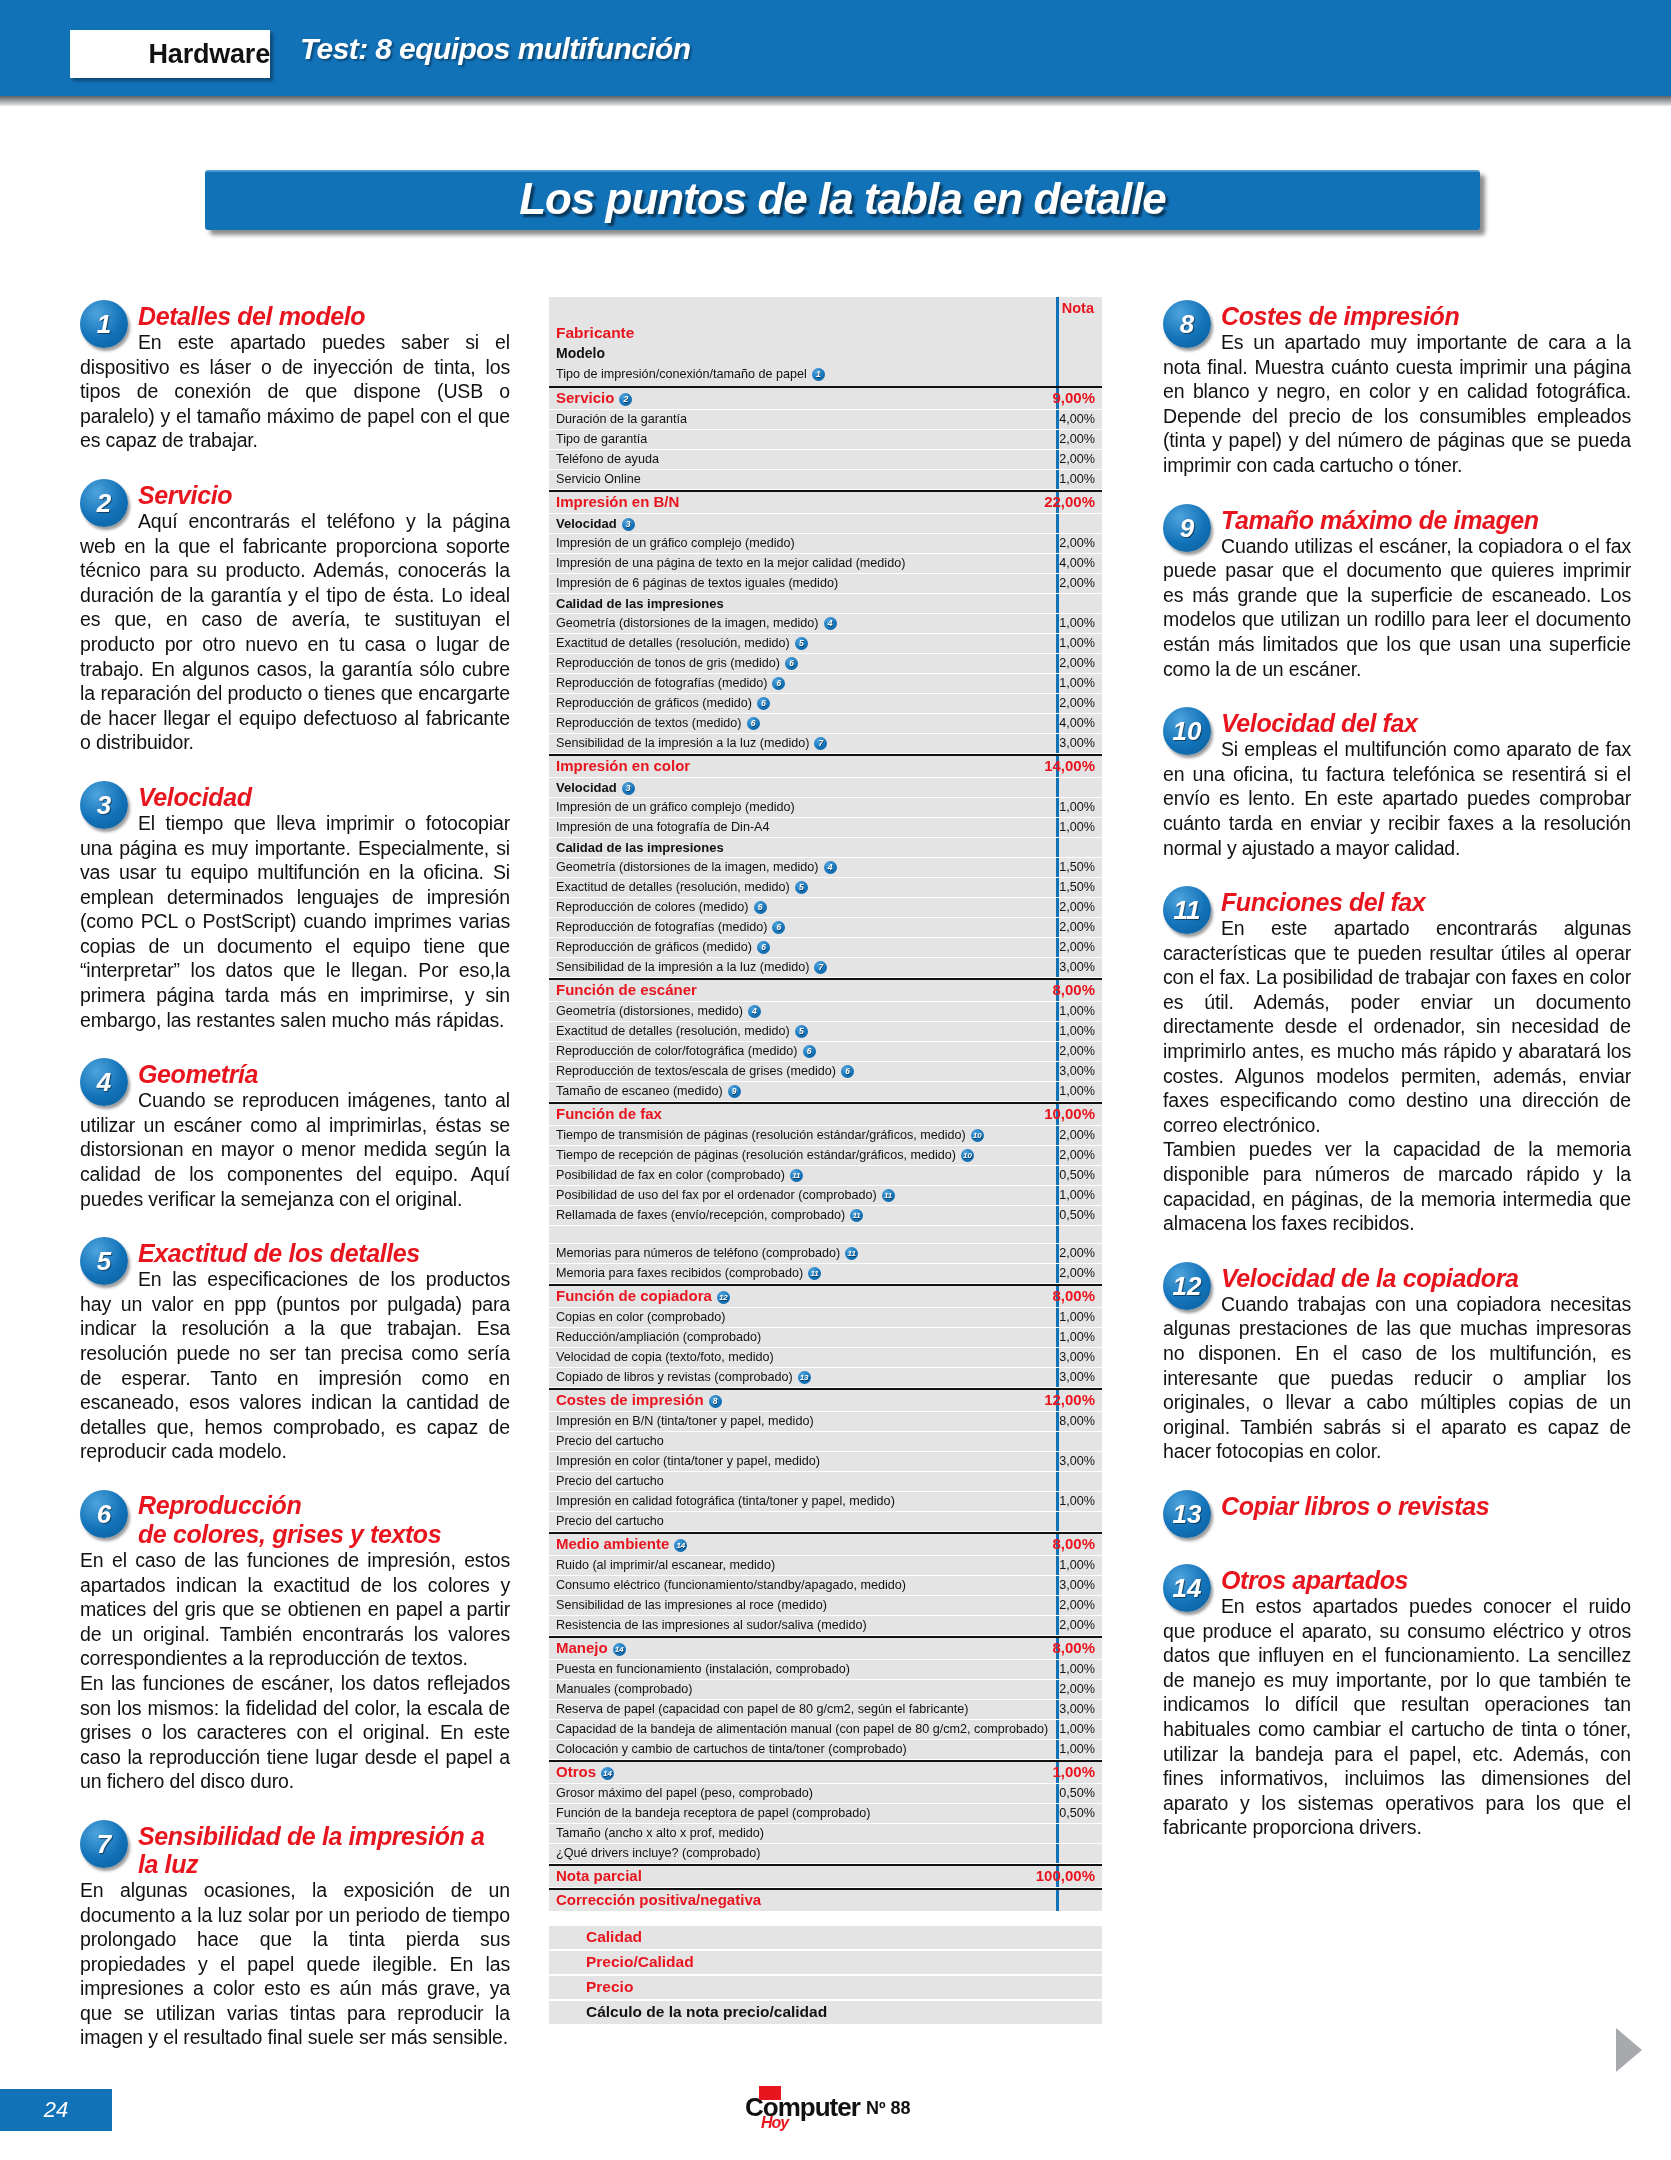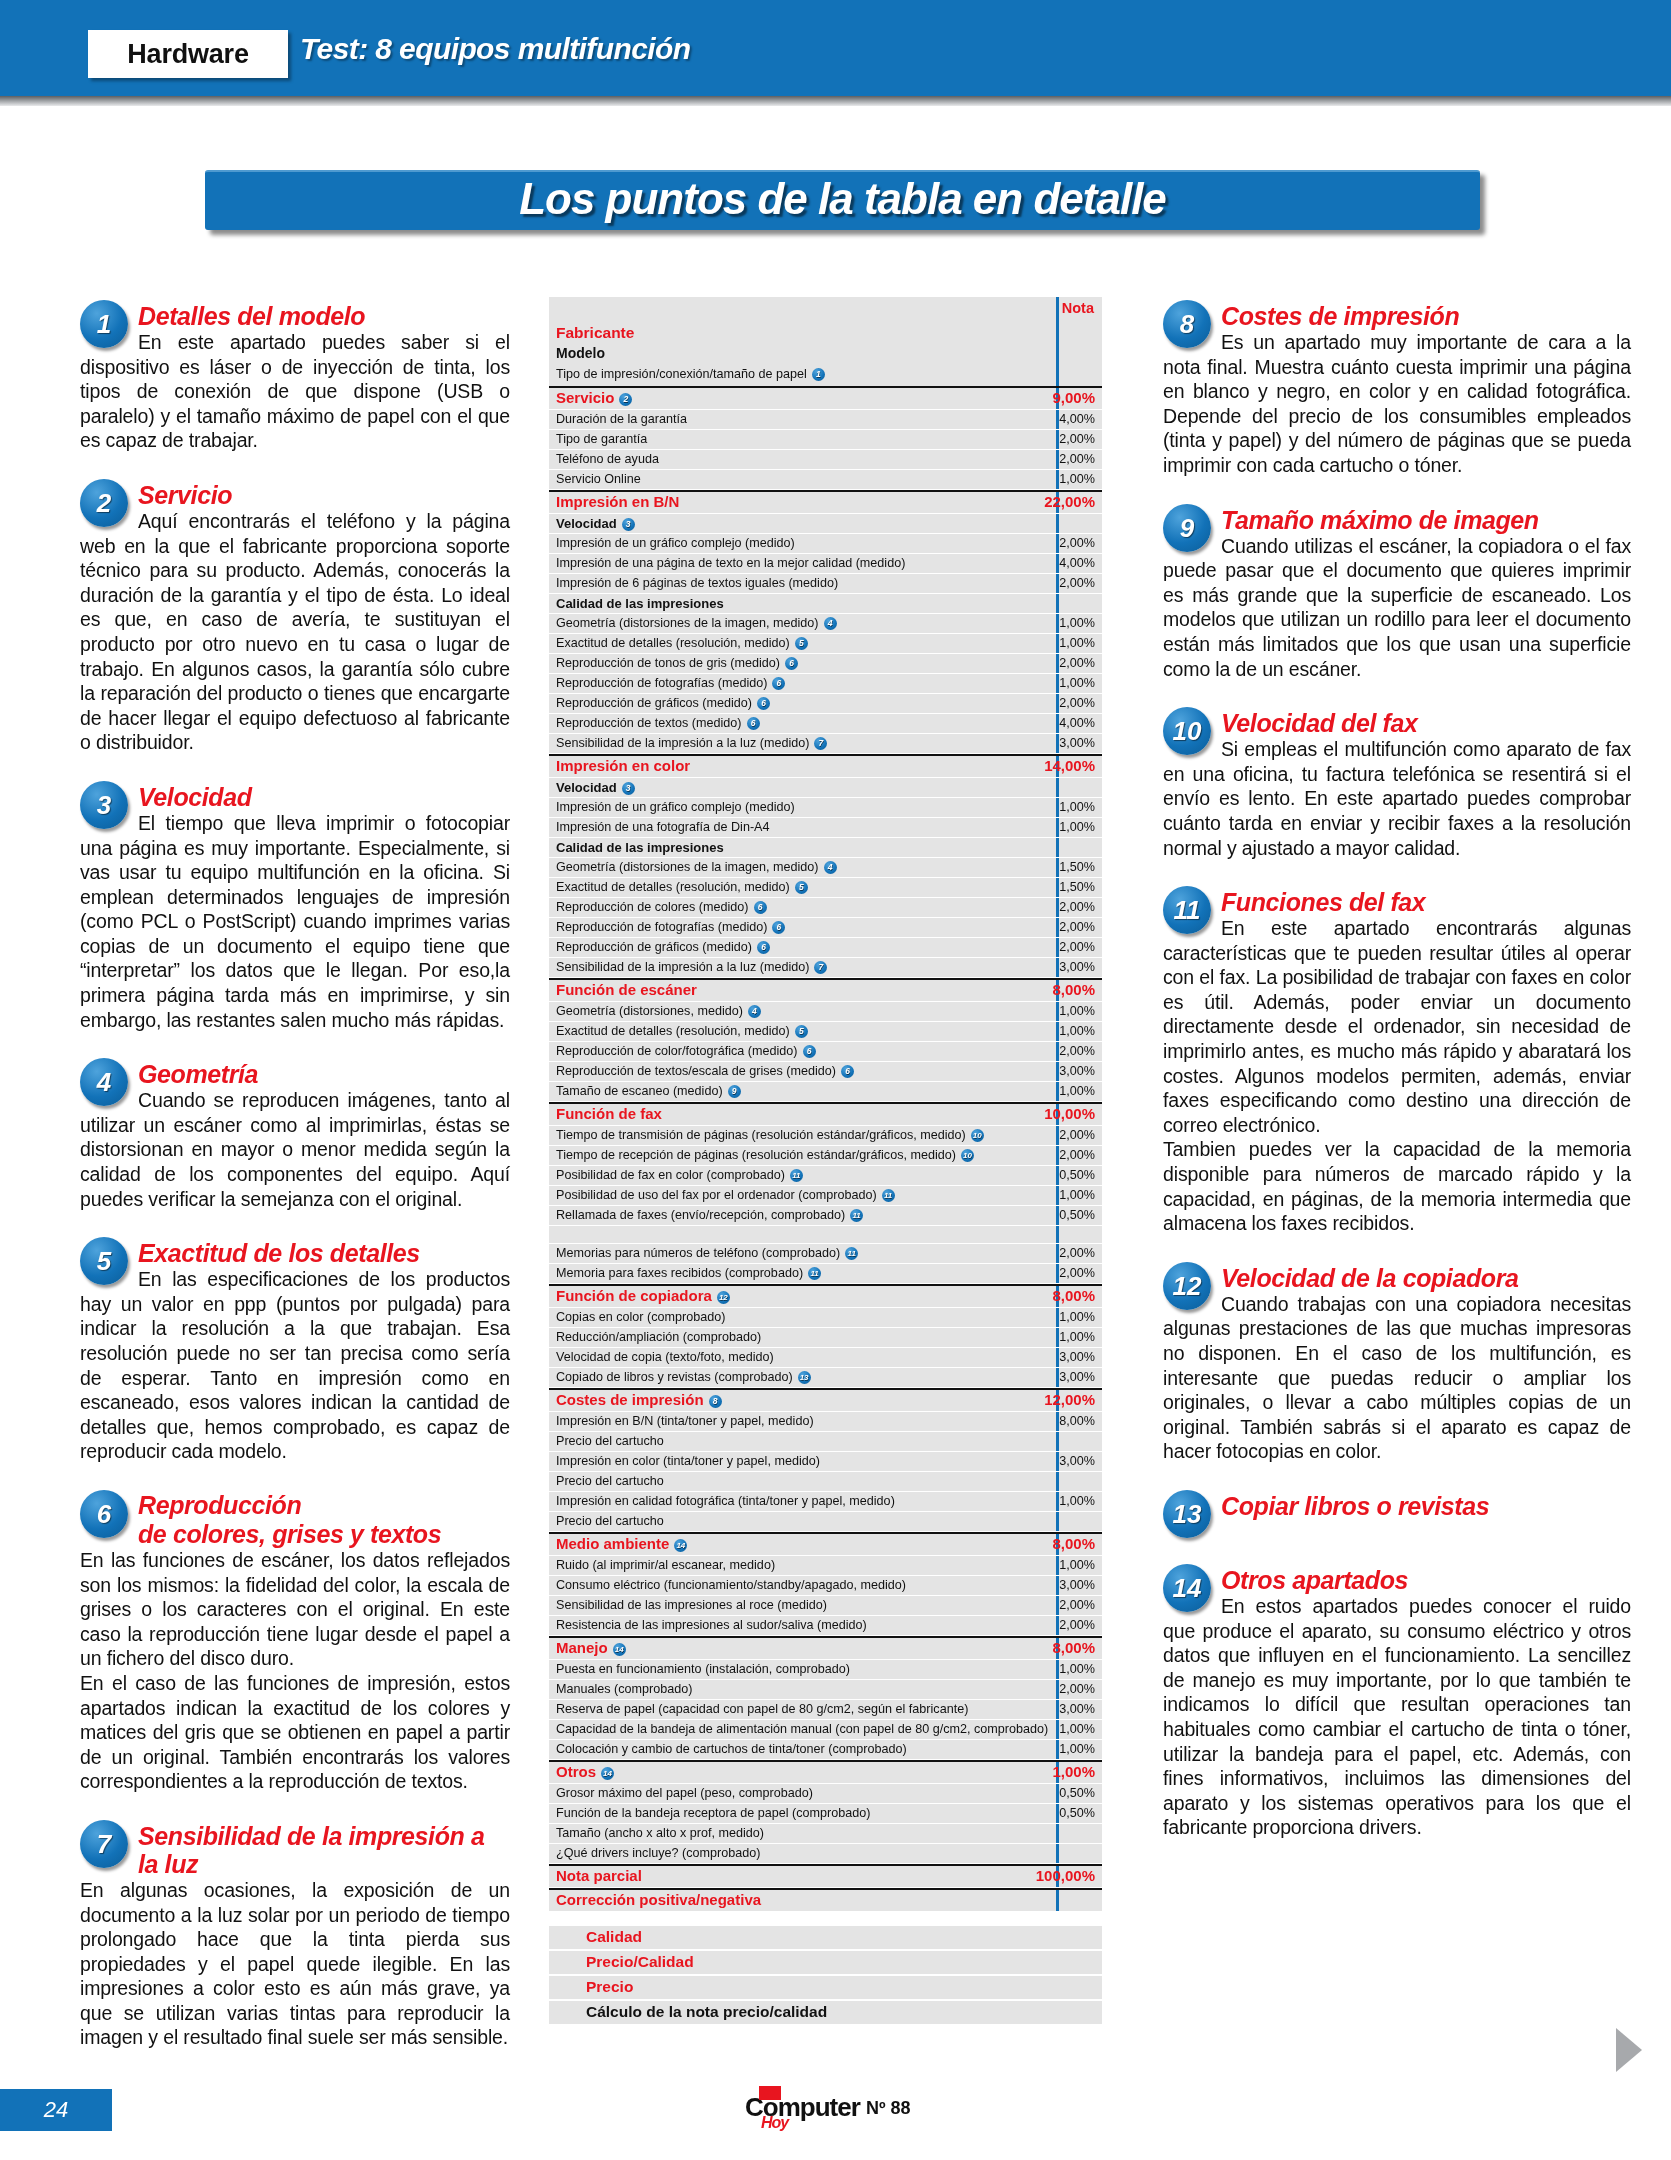--- a/index.html
+++ b/index.html
@@ -18,21 +18,21 @@
     background:#1272b8;
   }
   .topbar-shadow{
     position:absolute;left:0;top:96px;width:1671px;height:10px;
     background:linear-gradient(180deg,#5c5f63 0%, #9b9ea1 45%, #e9eaec 100%);
   }
   .hw-badge{
     position:absolute;left:70px;top:30px;width:200px;height:48px;
     background:#ffffff;
     box-shadow:3px 3px 3px rgba(0,0,0,.35);
-    display:flex;align-items:center;justify-content:center;margin-left:18px;
+    display:flex;align-items:center;justify-content:flex-end;
   }
   .hw-badge span{
     font-weight:bold;font-size:27px;color:#111;letter-spacing:-.2px;
     font-family:"Liberation Sans", sans-serif;
   }
   .topbar-title{
     position:absolute;left:300px;top:32px;
     color:#ffffff;font-style:italic;font-weight:bold;font-size:30px;
     letter-spacing:-.6px;
     text-shadow:2px 2px 2px rgba(0,0,0,.35);
@@ -219,22 +219,22 @@
   <div class="sec clearfix">
     <div class="badge">5</div>
     <div class="sec-title">Exactitud de los detalles</div>
     <p class="sec-body">En las especificaciones de los productos hay un valor en ppp (puntos por pulgada) para indicar la resolución a la que trabajan. Esa resolución puede no ser tan precisa como sería de esperar. Tanto en impresión como en escaneado, esos valores indican la cantidad de detalles que, hemos comprobado, es capaz de reproducir cada modelo.</p>
   </div>
 
   <div class="sec clearfix">
     <div class="badge">6</div>
     <div class="sec-title two-line">Reproducción</div>
     <div class="sec-title two-line">de colores, grises y textos</div>
+    <p class="sec-body">En el caso de las funciones de impresión, estos apartados indican la exactitud de los colores y matices del gris que se obtienen en papel a partir de un original. También encontrarás los valores correspondientes a la reproducción de textos.</p>
     <p class="sec-body">En las funciones de escáner, los datos reflejados son los mismos: la fidelidad del color, la escala de grises o los caracteres con el original. En este caso la reproducción tiene lugar desde el papel a un fichero del disco duro.</p>
-    <p class="sec-body">En el caso de las funciones de impresión, estos apartados indican la exactitud de los colores y matices del gris que se obtienen en papel a partir de un original. También encontrarás los valores correspondientes a la reproducción de textos.</p>
   </div>
 
   <div class="sec clearfix">
     <div class="badge">7</div>
     <div class="sec-title">Sensibilidad de la impresión a la luz</div>
     <p class="sec-body">En algunas ocasiones, la exposición de un documento a la luz solar por un periodo de tiempo prolongado hace que la tinta pierda sus propiedades y el papel quede ilegible. En las impresiones a color esto es aún más grave, ya que se utilizan varias tintas para reproducir la imagen y el resultado final suele ser más sensible.</p>
   </div>
 
 </div>
 

